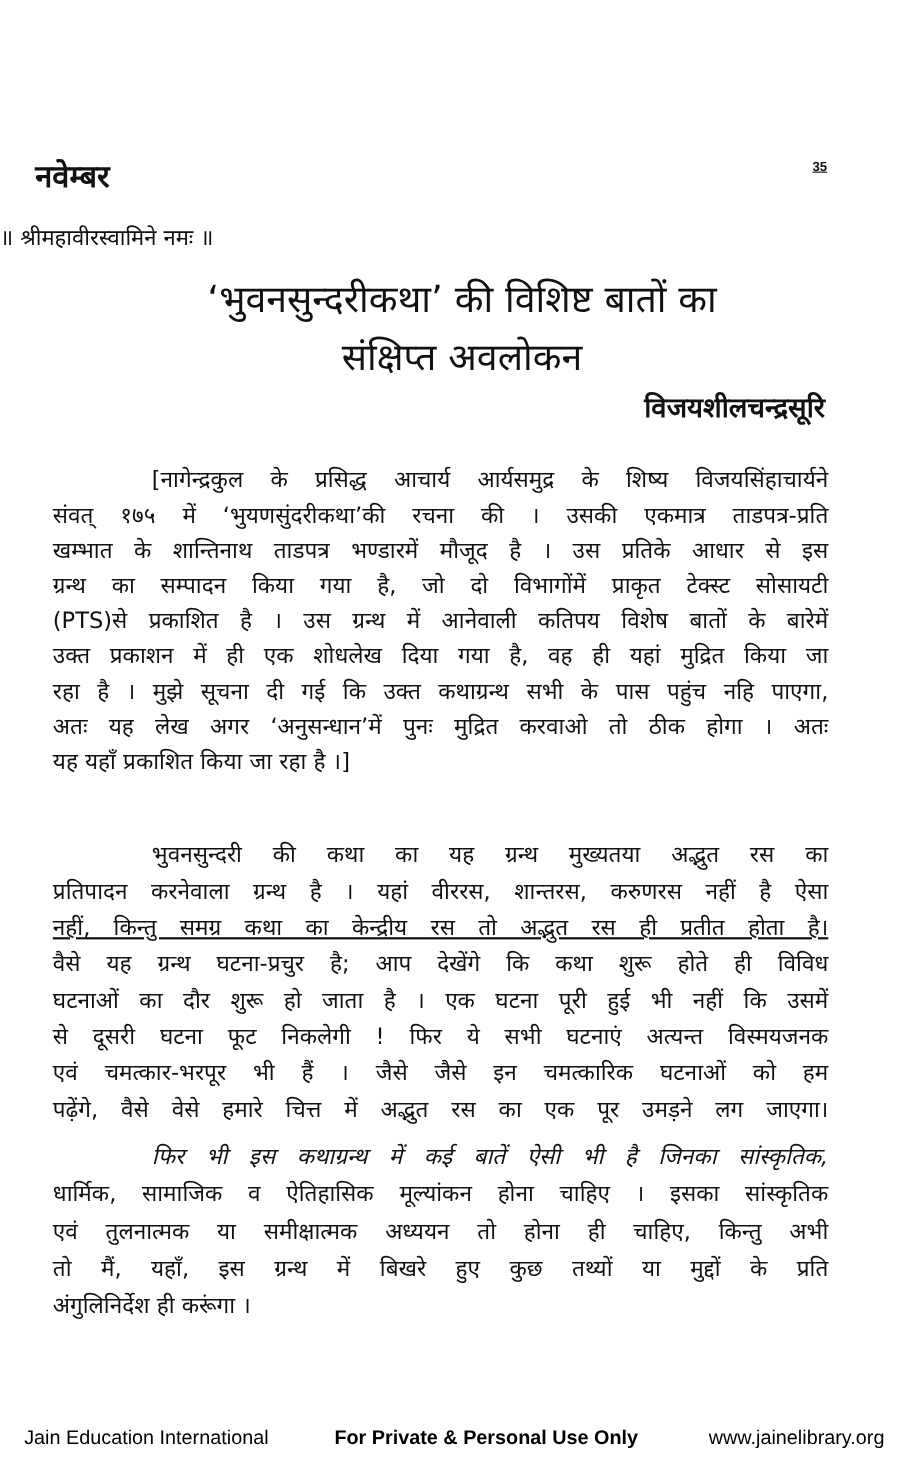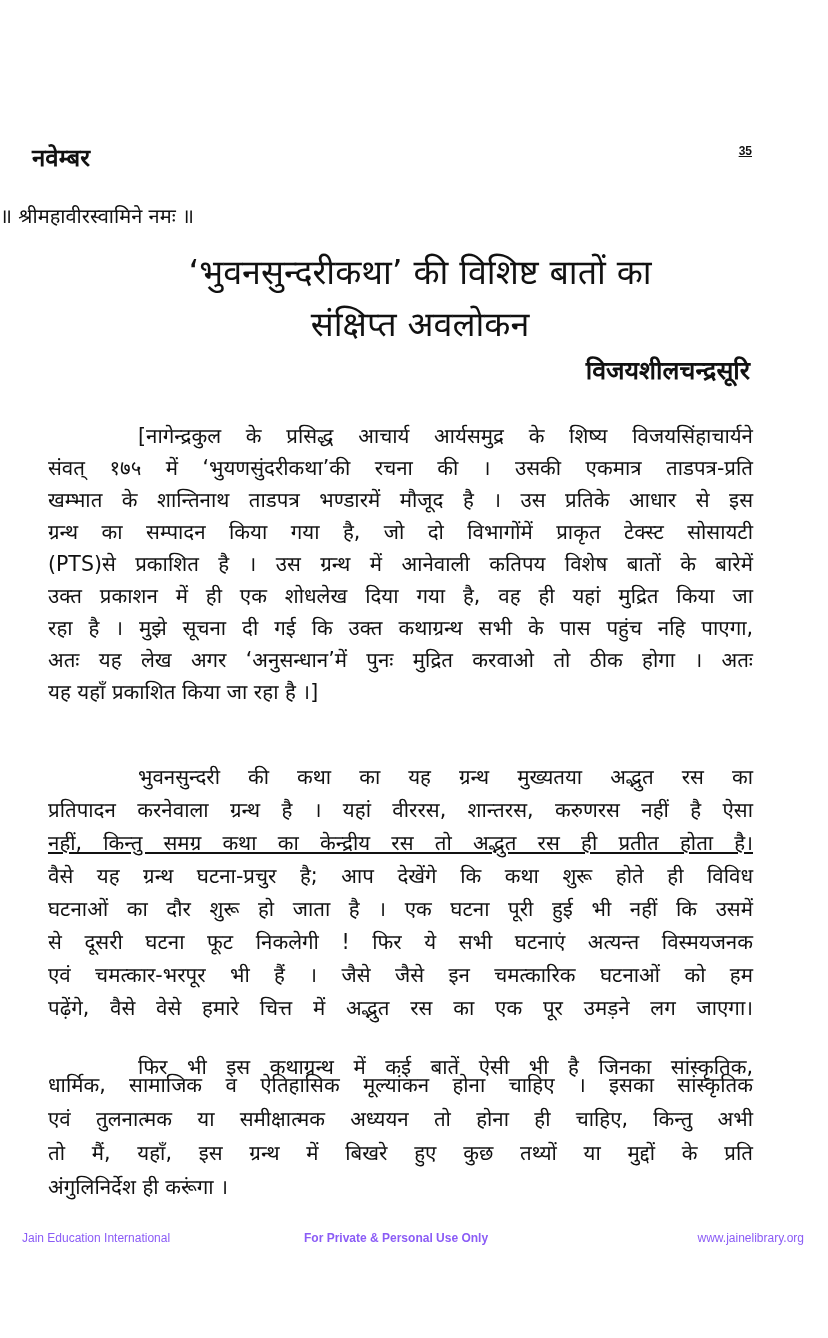--- a/index.html
+++ b/index.html
@@ -1,34 +1,34 @@
 <!DOCTYPE html>
 <html><head>
 <meta charset="utf-8">
 <style>
   html, body { margin: 0; padding: 0; }
   body {
     width: 828px; height: 1338px; background: #ffffff; position: relative; overflow: hidden;
     font-family: "DejaVu Sans", sans-serif; color: #111;
   }
   .abs { position: absolute; white-space: nowrap; }
-  .running-head { left: 32px; top: 140px; font-size: 24px; font-weight: bold; }
+  .running-head { left: 32px; top: 140px; font-size: 28px; font-weight: bold; }
   .page-no { right: 76px; top: 144px; font-size: 12px; font-weight: bold; font-family: "Liberation Sans", sans-serif; text-decoration: underline; }
   .invocation { left: 0; width: 828px; top: 202px; font-size: 20px; }
   .title1 { left: 0; width: 828px; text-align: center; top: 248px; font-size: 34px; padding-left: 6px; }
   .title2 { left: 0; width: 828px; text-align: center; top: 300px; font-size: 34px; padding-left: 6px; }
   .author { right: 78px; top: 352px; font-size: 25px; font-weight: bold; }
   .body-text { left: 48px; width: 705px; }
   .line {
     position: absolute; left: 0; width: 705px; font-size: 20.5px; line-height: 32px;
     text-align: justify; text-align-last: justify; white-space: nowrap; overflow: visible;
   }
   .line.last { text-align-last: left; }
   .line.indent { left: 90px; width: 615px; }
-  .footer { top: 1231px; font-size: 12px; color: #8b5cf6; font-family: "Liberation Sans", sans-serif; }
+  .footer { top: 1297px; font-size: 18px; color: #000000; font-family: "Liberation Sans", sans-serif; }
   .f1 { left: 22px; }
   .f2 { left: 304px; font-weight: bold; }
   .f3 { right: 24px; }
 </style>
 </head>
 <body>
 
 <div>
   <div class="abs running-head">नवेम्बर</div>
   <div class="abs page-no">35</div>
@@ -55,21 +55,21 @@
     <div class="line" style="top:33px;">प्रतिपादन करनेवाला ग्रन्थ है । यहां वीररस, शान्तरस, करुणरस नहीं है ऐसा</div>
     <div class="line" style="top:66px;text-decoration:underline;">नहीं, किन्तु समग्र कथा का केन्द्रीय रस तो अद्भुत रस ही प्रतीत होता है।</div>
     <div class="line" style="top:99px;">वैसे यह ग्रन्थ घटना-प्रचुर है; आप देखेंगे कि कथा शुरू होते ही विविध</div>
     <div class="line" style="top:132px;">घटनाओं का दौर शुरू हो जाता है । एक घटना पूरी हुई भी नहीं कि उसमें</div>
     <div class="line" style="top:165px;">से दूसरी घटना फूट निकलेगी ! फिर ये सभी घटनाएं अत्यन्त विस्मयजनक</div>
     <div class="line" style="top:198px;">एवं चमत्कार-भरपूर भी हैं । जैसे जैसे इन चमत्कारिक घटनाओं को हम</div>
     <div class="line" style="top:231px;">पढ़ेंगे, वैसे वेसे हमारे चित्त में अद्भुत रस का एक पूर उमड़ने लग जाएगा।</div>
   </div>
 
   <div class="abs body-text" style="top:1035px;">
-    <div class="line indent" style="top:16px;">फिर भी इस कथाग्रन्थ में कई बातें ऐसी भी है जिनका सांस्कृतिक,</div>
+    <div class="line indent" style="top:0px;font-style:italic;">फिर भी इस कथाग्रन्थ में कई बातें ऐसी भी है जिनका सांस्कृतिक,</div>
     <div class="line" style="top:34px;">धार्मिक, सामाजिक व ऐतिहासिक मूल्यांकन होना चाहिए । इसका सांस्कृतिक</div>
     <div class="line" style="top:68px;">एवं तुलनात्मक या समीक्षात्मक अध्ययन तो होना ही चाहिए, किन्तु अभी</div>
     <div class="line" style="top:102px;">तो मैं, यहाँ, इस ग्रन्थ में बिखरे हुए कुछ तथ्यों या मुद्दों के प्रति</div>
     <div class="line last" style="top:136px;">अंगुलिनिर्देश ही करूंगा ।</div>
   </div>
 
   <div class="abs footer f1">Jain Education International</div>
   <div class="abs footer f2">For Private &amp; Personal Use Only</div>
   <div class="abs footer f3">www.jainelibrary.org</div>
 </div>

